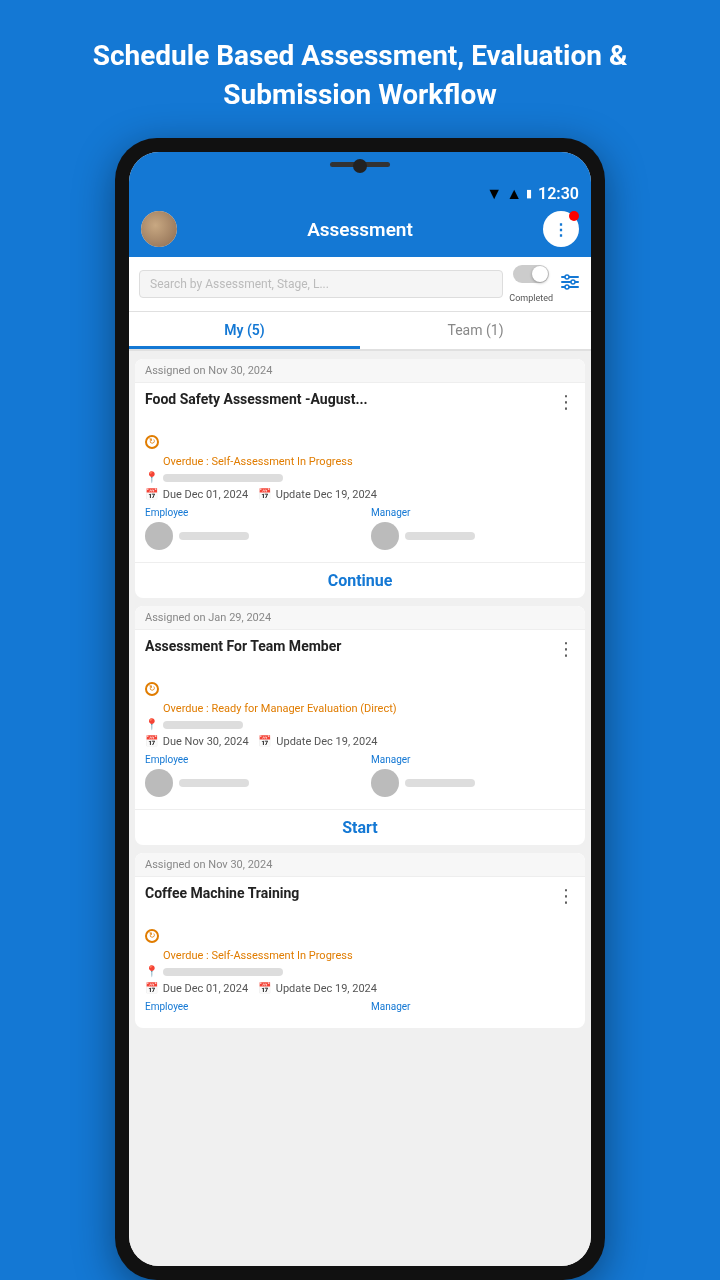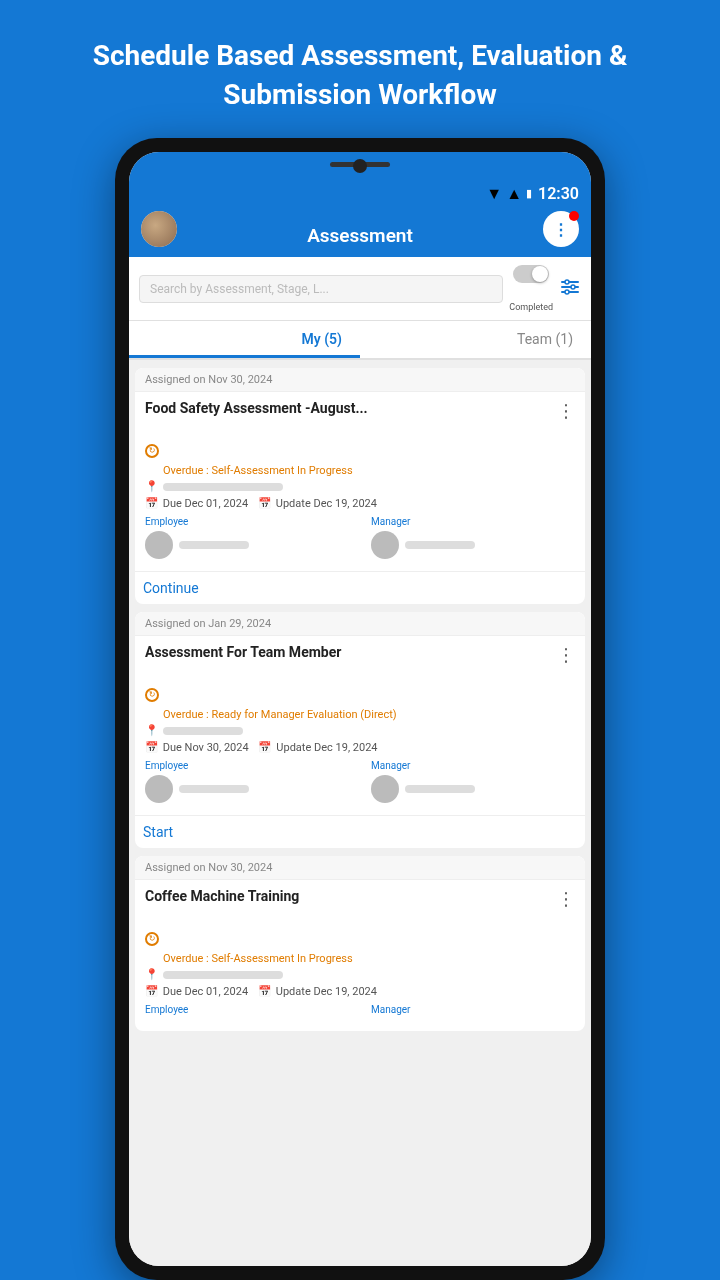--- a/index.html
+++ b/index.html
@@ -68,21 +68,21 @@
       font-weight: 600;
     }
     .status-icons {
       display: flex;
       align-items: center;
       gap: 4px;
     }
     .app-header {
       background: #1478D4;
       display: flex;
-      align-items: flex-end;
+      align-items: center;
       justify-content: space-between;
       padding: 6px 12px 10px;
     }
     .app-header-title {
       color: white;
       font-size: 19px;
       font-weight: 600;
     }
     .avatar-wrap {
       width: 36px;
@@ -139,21 +139,21 @@
       padding: 6px 10px;
       font-size: 12px;
       color: #999;
       display: flex;
       align-items: center;
     }
     .toggle-completed {
       display: flex;
       flex-direction: column;
       align-items: center;
-      gap: 19px;
+      gap: 10px;
     }
     .toggle-switch {
       width: 36px;
       height: 18px;
       background: #ccc;
       border-radius: 10px;
       position: relative;
     }
     .toggle-switch .knob {
       width: 16px;
@@ -173,21 +173,21 @@
       color: #1478D4;
       font-size: 18px;
     }
     .tabs-bar {
       background: white;
       display: flex;
       border-bottom: 2px solid #e0e0e0;
     }
     .tab {
       flex: 1;
-      text-align: right;
+      text-align: center;
       padding: 10px 18px 8px;
       font-size: 14px;
       cursor: pointer;
     }
     .tab.active {
       color: #1478D4;
       font-weight: 600;
       border-bottom: 3px solid #1478D4;
     }
     .tab.inactive {
@@ -311,24 +311,25 @@
     }
     .person-name-bar {
       height: 8px;
       width: 70px;
       background: #ddd;
       border-radius: 4px;
     }
     .card-action {
       border-top: 1px solid #eee;
       padding: 8px;
-      font-size: 14px;
+      text-align: center;
+      font-size: 16px;
       color: #1478D4;
       cursor: pointer;
-      font-weight: 400;
+      font-weight: 700;
     }
     .header-speaker {
       width: 60px;
       height: 5px;
       background: #333;
       border-radius: 3px;
       margin: 0 auto 4px;
     }
     ::-webkit-scrollbar { width: 3px; }
     ::-webkit-scrollbar-thumb { background: #ccc; border-radius: 2px; }

